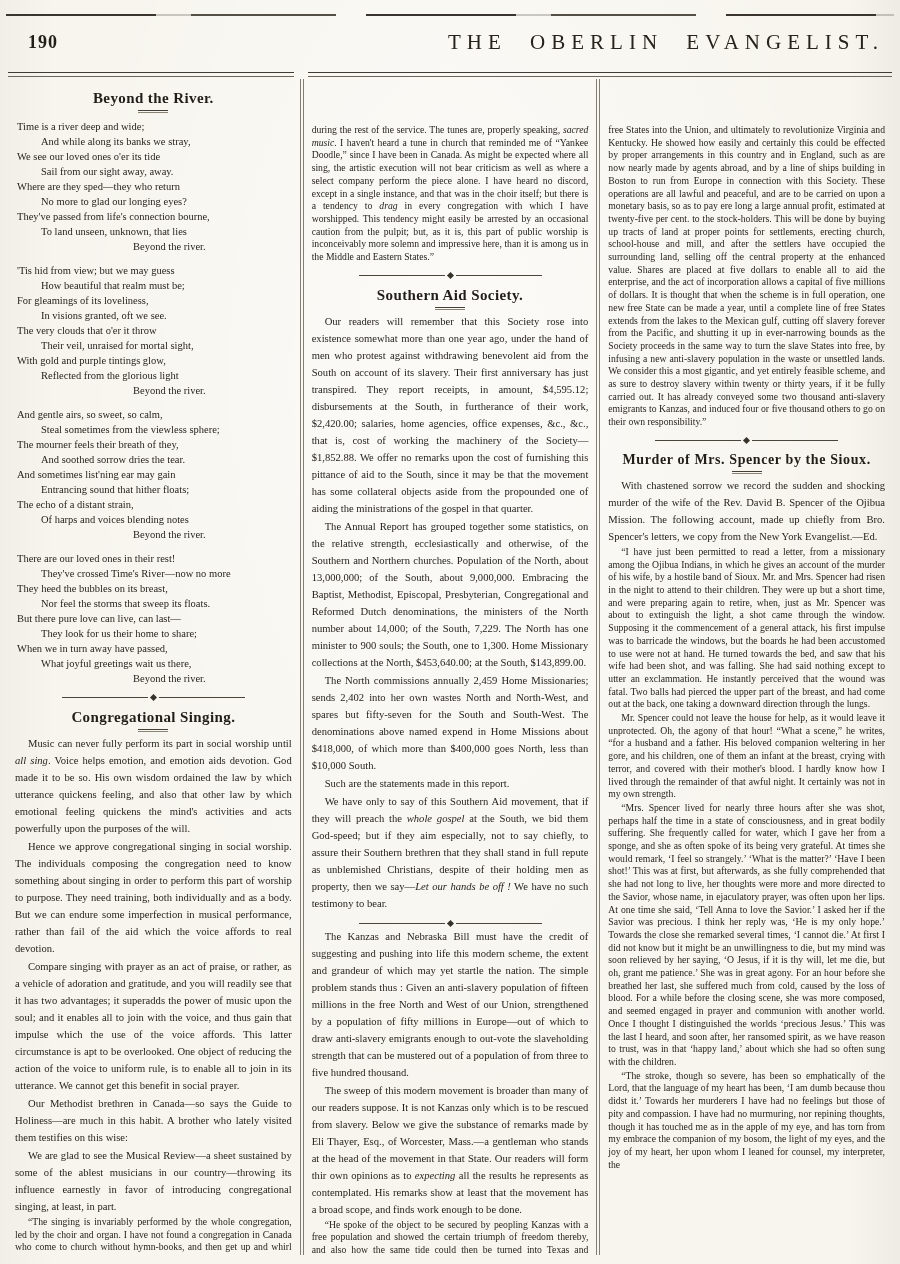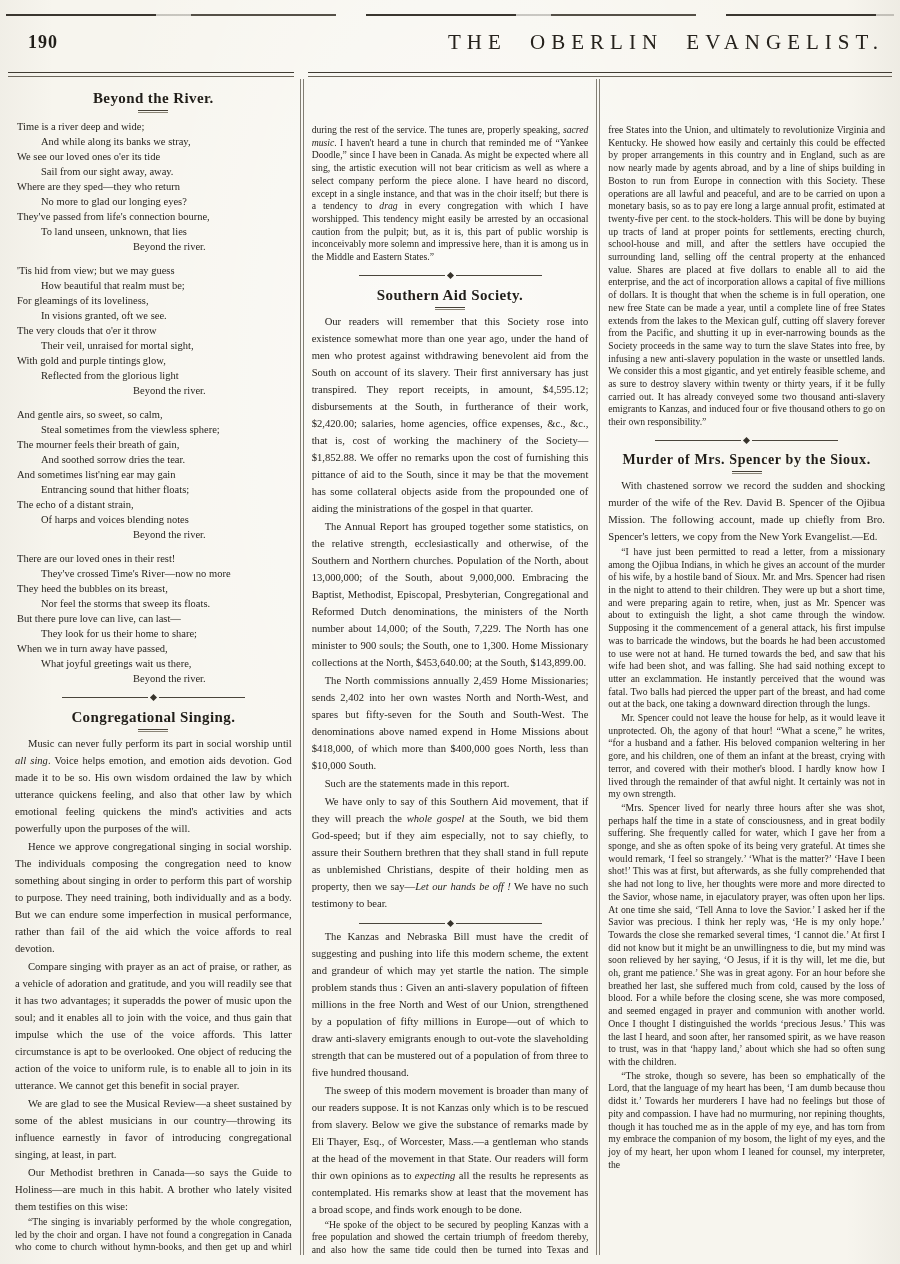--- a/index.html
+++ b/index.html
@@ -75,21 +75,21 @@
           <div class="pline ind1">In visions granted, oft we see.</div>
           <div class="pline ind0">The very clouds that o'er it throw</div>
           <div class="pline ind1">Their veil, unraised for mortal sight,</div>
           <div class="pline ind0">With gold and purple tintings glow,</div>
           <div class="pline ind1">Reflected from the glorious light</div>
           <div class="pline ind2">Beyond the river.</div>
         </div>
         <div class="stanza">
           <div class="pline ind0">And gentle airs, so sweet, so calm,</div>
           <div class="pline ind1">Steal sometimes from the viewless sphere;</div>
-          <div class="pline ind0">The mourner feels their breath of gain,</div>
+          <div class="pline ind0">The mourner feels their breath of they,</div>
           <div class="pline ind1">And soothed sorrow dries the tear.</div>
           <div class="pline ind0">And sometimes list'ning ear may gain</div>
           <div class="pline ind1">Entrancing sound that hither floats;</div>
           <div class="pline ind0">The echo of a distant strain,</div>
           <div class="pline ind1">Of harps and voices blending notes</div>
           <div class="pline ind2">Beyond the river.</div>
         </div>
         <div class="stanza">
           <div class="pline ind0">There are our loved ones in their rest!</div>
           <div class="pline ind1">They've crossed Time's River—now no more</div>
@@ -103,22 +103,22 @@
         </div>
         <div class="tailpiece">
           <span class="tp-line"></span>
           <span class="tp-diamond"></span>
           <span class="tp-line"></span>
         </div>
         <h2 class="art-head">Congregational Singing.</h2>
         <p class="para">Music can never fully perform its part in social worship until <em>all sing</em>. Voice helps emotion, and emotion aids devotion. God made it to be so. His own wisdom ordained the law by which utterance quickens feeling, and also that other law by which emotional feeling quickens the mind's activities and acts powerfully upon the purposes of the will.</p>
         <p class="para">Hence we approve congregational singing in social worship. The individuals composing the congregation need to know something about singing in order to perform this part of worship to purpose. They need training, both individually and as a body. But we can endure some imperfection in musical performance, rather than fail of the aid which the voice affords to real devotion.</p>
         <p class="para">Compare singing with prayer as an act of praise, or rather, as a vehicle of adoration and gratitude, and you will readily see that it has two advantages; it superadds the power of music upon the soul; and it enables all to join with the voice, and thus gain that impulse which the use of the voice affords. This latter circumstance is apt to be overlooked. One object of reducing the action of the voice to uniform rule, is to enable all to join in its utterance. We cannot get this benefit in social prayer.</p>
+        <p class="para">Our Methodist brethren in Canada—so says the Guide to Holiness—are much in this habit. A brother who lately visited them testifies on this wise:</p>
         <p class="para">We are glad to see the Musical Review—a sheet sustained by some of the ablest musicians in our country—throwing its influence earnestly in favor of introducing congregational singing, at least, in part.</p>
-        <p class="para">Our Methodist brethren in Canada—so says the Guide to Holiness—are much in this habit. A brother who lately visited them testifies on this wise:</p>
         <p class="para small">“The singing is invariably performed by the whole congregation, led by the choir and organ. I have not found a congregation in Canada who come to church without hymn-books, and then get up and whirl round, turning their backs to the pulpit to look at half a dozen pert youngsters in the gallery; and I have not found a choir of singers who appear to think that they are to perform a part of the worship <em>for</em> the congregation, and then remunerate themselves by whispering and laughing</p>
       </div>
       <div class="colsep"></div>
       <div class="col">
         <p class="para small cont">during the rest of the service. The tunes are, properly speaking, <em>sacred music</em>. I haven't heard a tune in church that reminded me of “Yankee Doodle,” since I have been in Canada. As might be expected where all sing, the artistic execution will not bear criticism as well as where a select company perform the piece alone. I have heard no discord, except in a single instance, and that was in the choir itself; but there is a tendency to <em>drag</em> in every congregation with which I have worshipped. This tendency might easily be arrested by an occasional caution from the pulpit; but, as it is, this part of public worship is inconceivably more solemn and impressive here, than it is among us in the Middle and Eastern States.”</p>
         <div class="tailpiece">
           <span class="tp-line"></span>
           <span class="tp-diamond"></span>
           <span class="tp-line"></span>
         </div>

